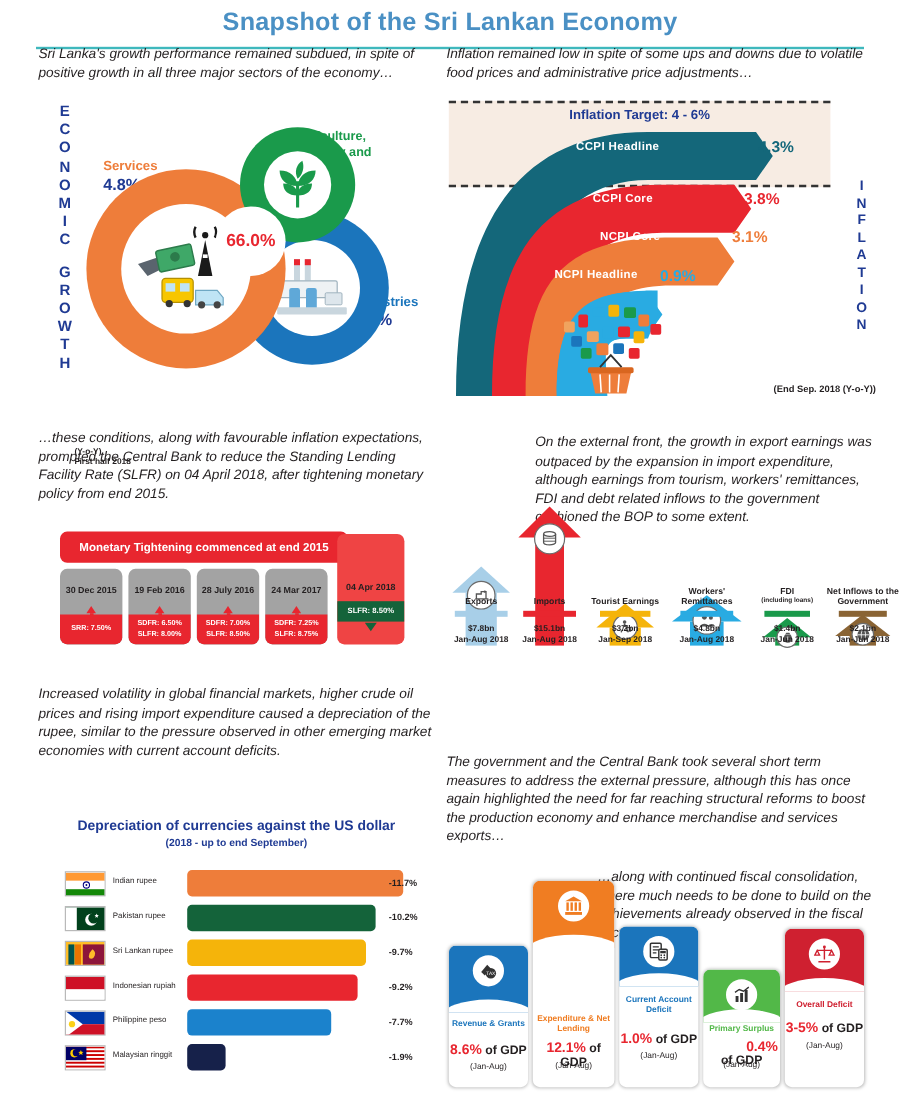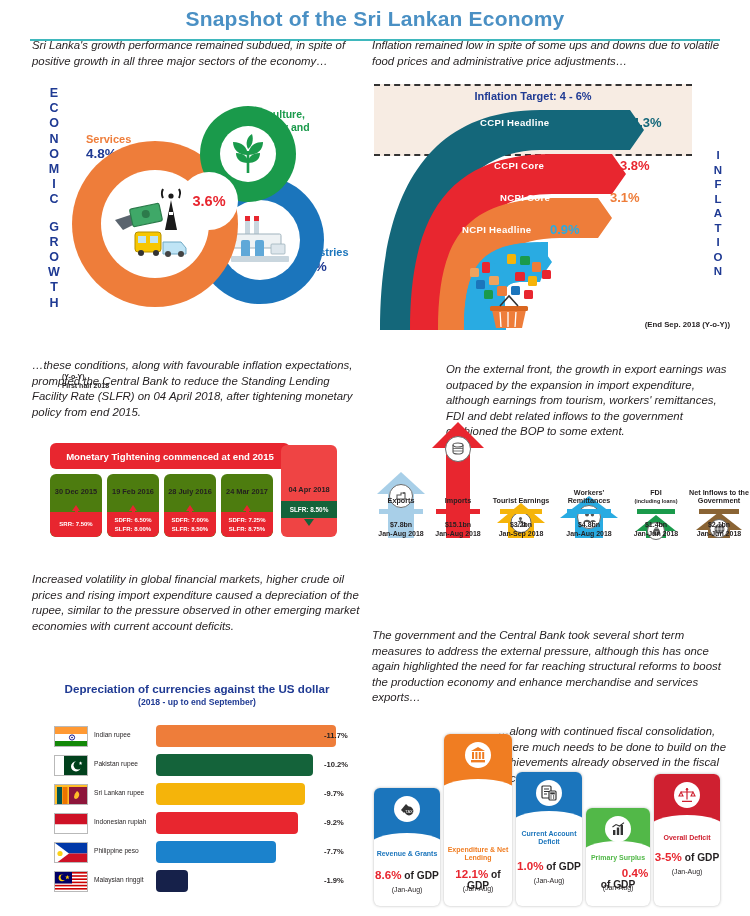--- a/index.html
+++ b/index.html
@@ -121,21 +121,21 @@
   
   .mt-wrap { position:absolute; left:32px; top:443px; width:330px; height:110px; }
   .mt-banner {
     position:absolute; left:18px; top:0; width:240px; height:26px;
     background:#e8262f; border-radius:6px; color:#fff;
     font-size:9.6px; font-weight:bold;
     display:flex; align-items:center; justify-content:center;
   }
   .mt-card {
     position:absolute; top:31px; width:52px; height:63px;
-    background:#4d7c0f; border-radius:6px; overflow:hidden;
+    background:#a3a3a3; border-radius:6px; overflow:hidden;
   }
   .mt-card .date {
     position:absolute; top:13px; left:0; right:0; text-align:center;
     font-size:7.4px; font-weight:bold; color:#231f20;
   }
   .mt-card .band {
     position:absolute; left:0; right:0; bottom:0; height:25px;
     background:#e8262f; color:#fff;
     font-size:6px; font-weight:bold; line-height:8.5px;
     display:flex; flex-direction:column; align-items:center; justify-content:center;
@@ -349,21 +349,21 @@
           <rect x="27" y="2" width="5" height="5" fill="#e8262f"></rect>
           <rect x="6" y="20" width="48" height="14" rx="1.5" fill="#eef2f4" stroke="#9fb2bd" stroke-width="1"></rect>
           <rect x="14" y="26" width="9" height="18" rx="2" fill="#5fa8d8"></rect>
           <rect x="28" y="26" width="9" height="18" rx="2" fill="#5fa8d8"></rect>
           <rect x="4" y="42" width="58" height="6" rx="1" fill="#c9d6de"></rect>
           <rect x="44" y="30" width="14" height="10" rx="1" fill="#dde6ec" stroke="#9fb2bd" stroke-width=".8"></rect>
         </svg>
       </div>
     </div>
 
-    <div class="center-bubble">3.6%</div>
+    <div class="center-bubble">66.0%</div>
 
     <div class="lbl" id="lbl-services">
       <span>Services</span>
       <span class="pct">4.8%</span>
     </div>
     <div class="lbl" id="lbl-agri">
       <span>Agriculture, Forestry and Fishing</span>
       <span class="pct">4.9%</span>
     </div>
     <div class="lbl" id="lbl-ind">

